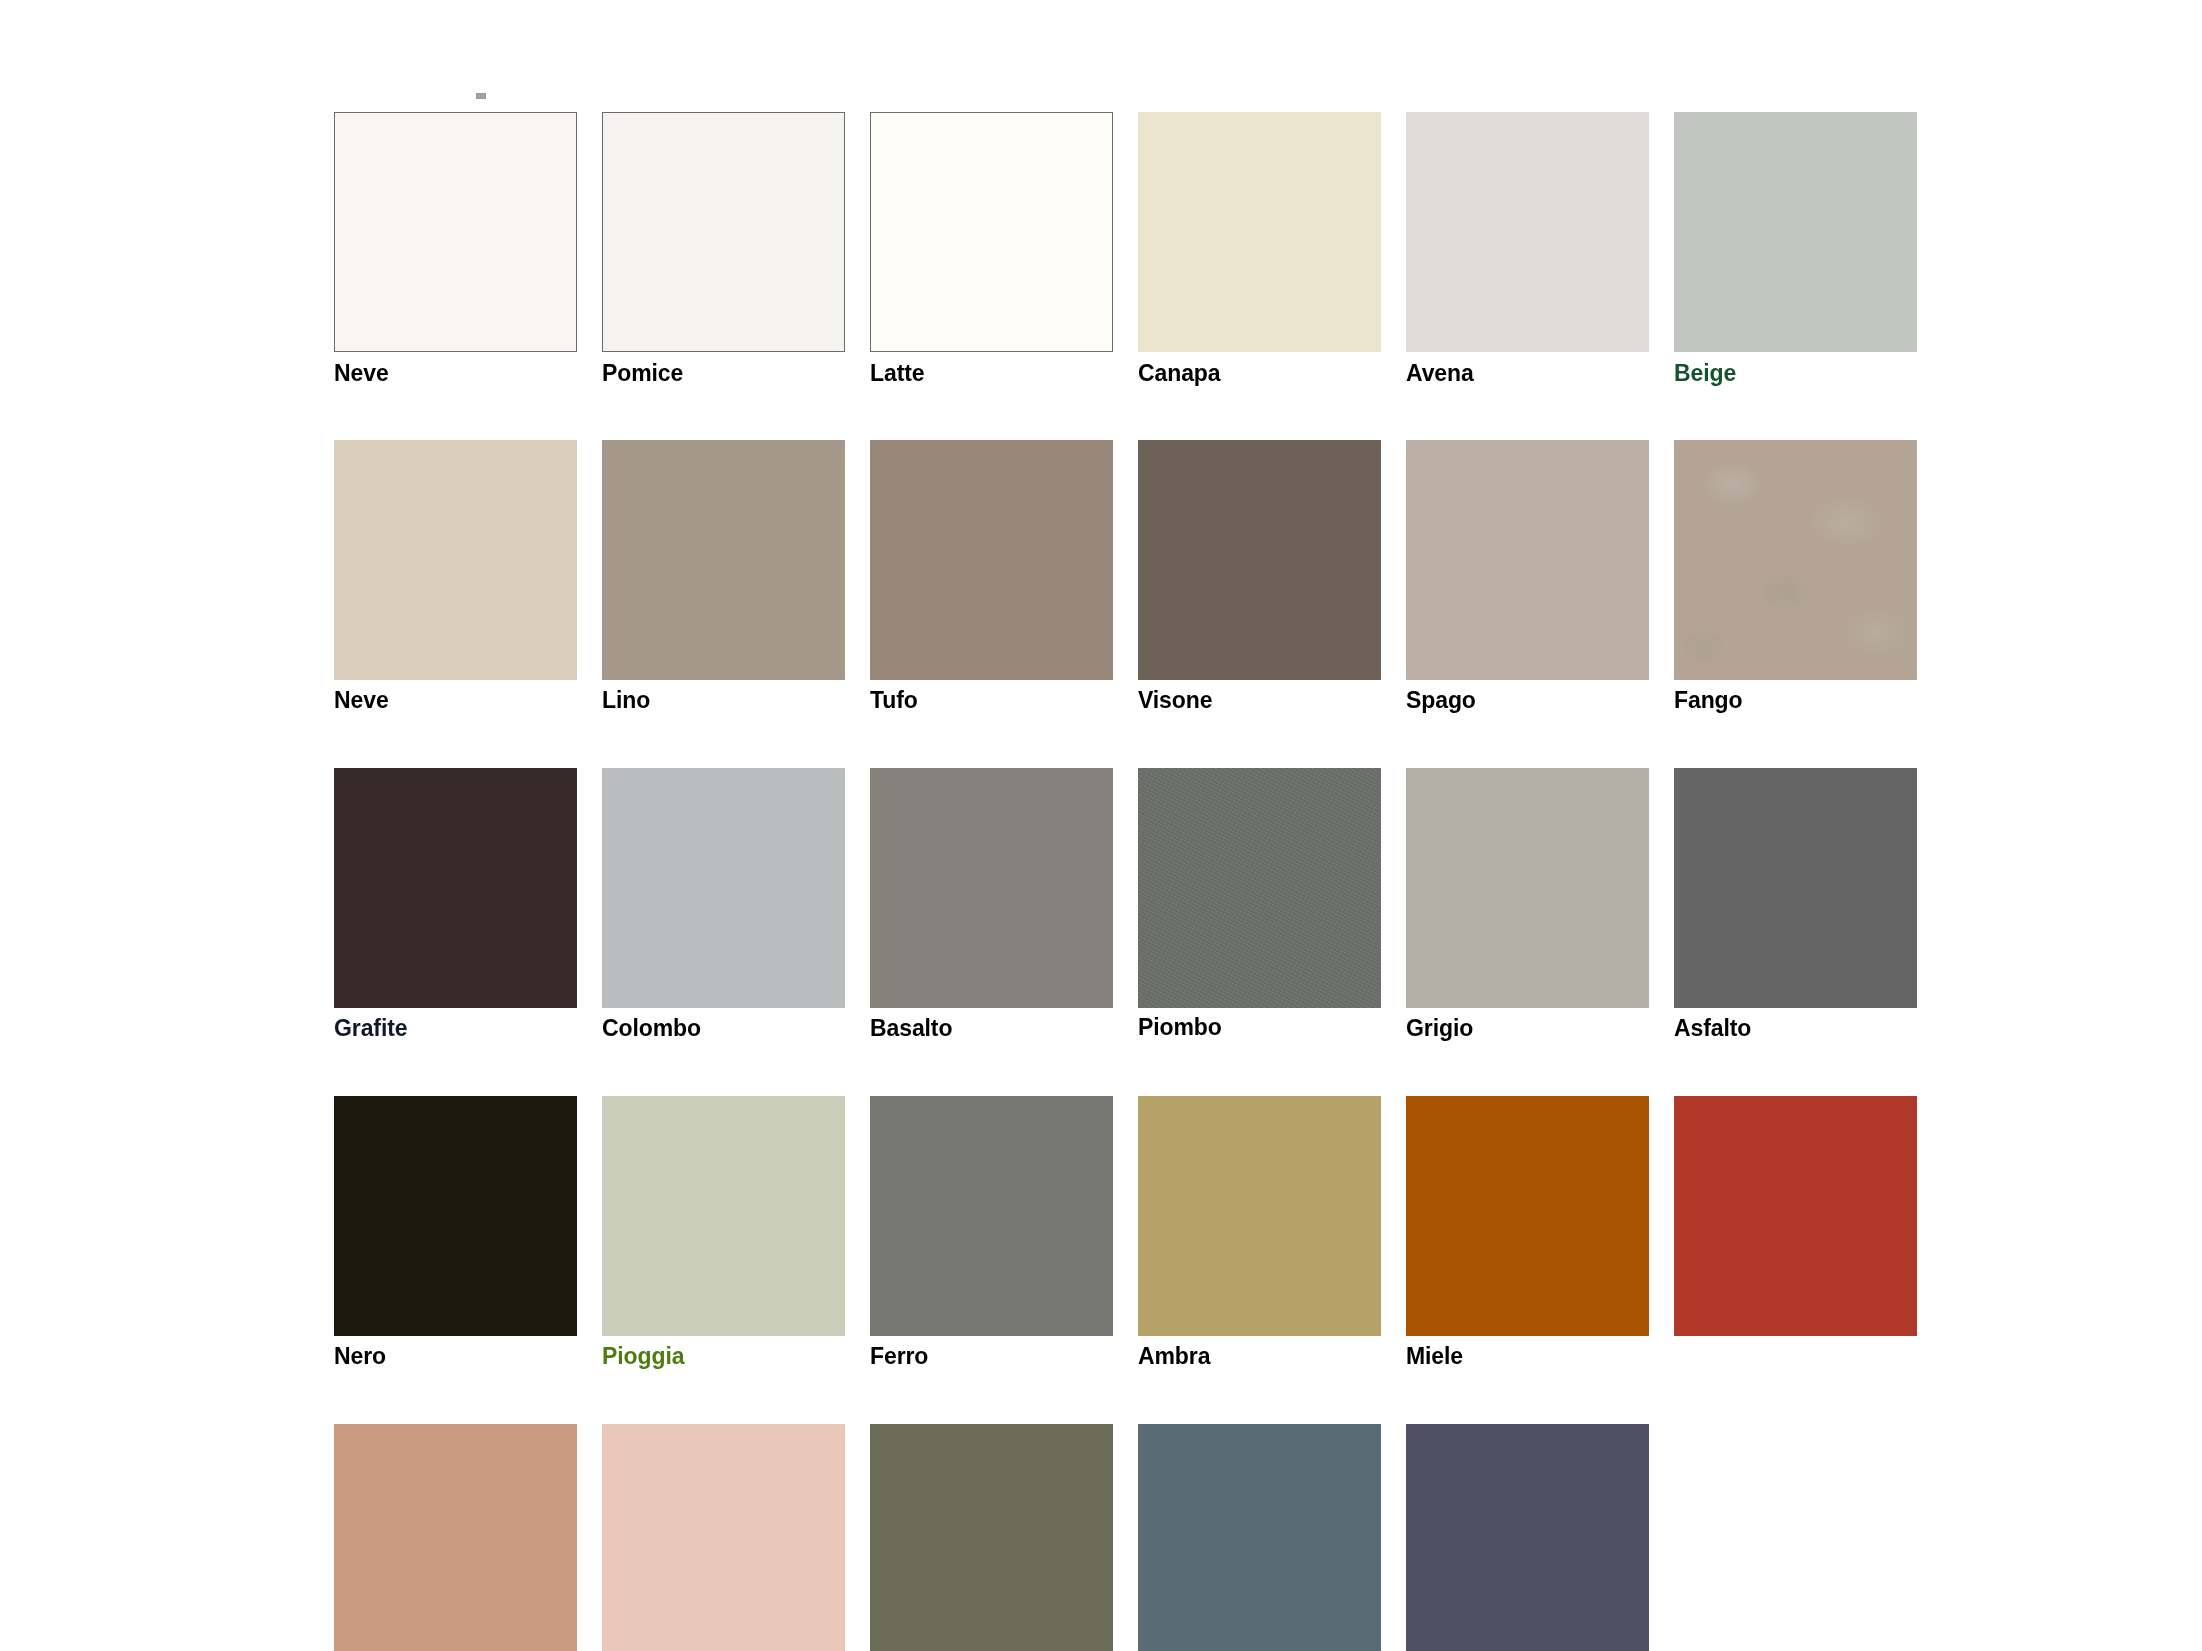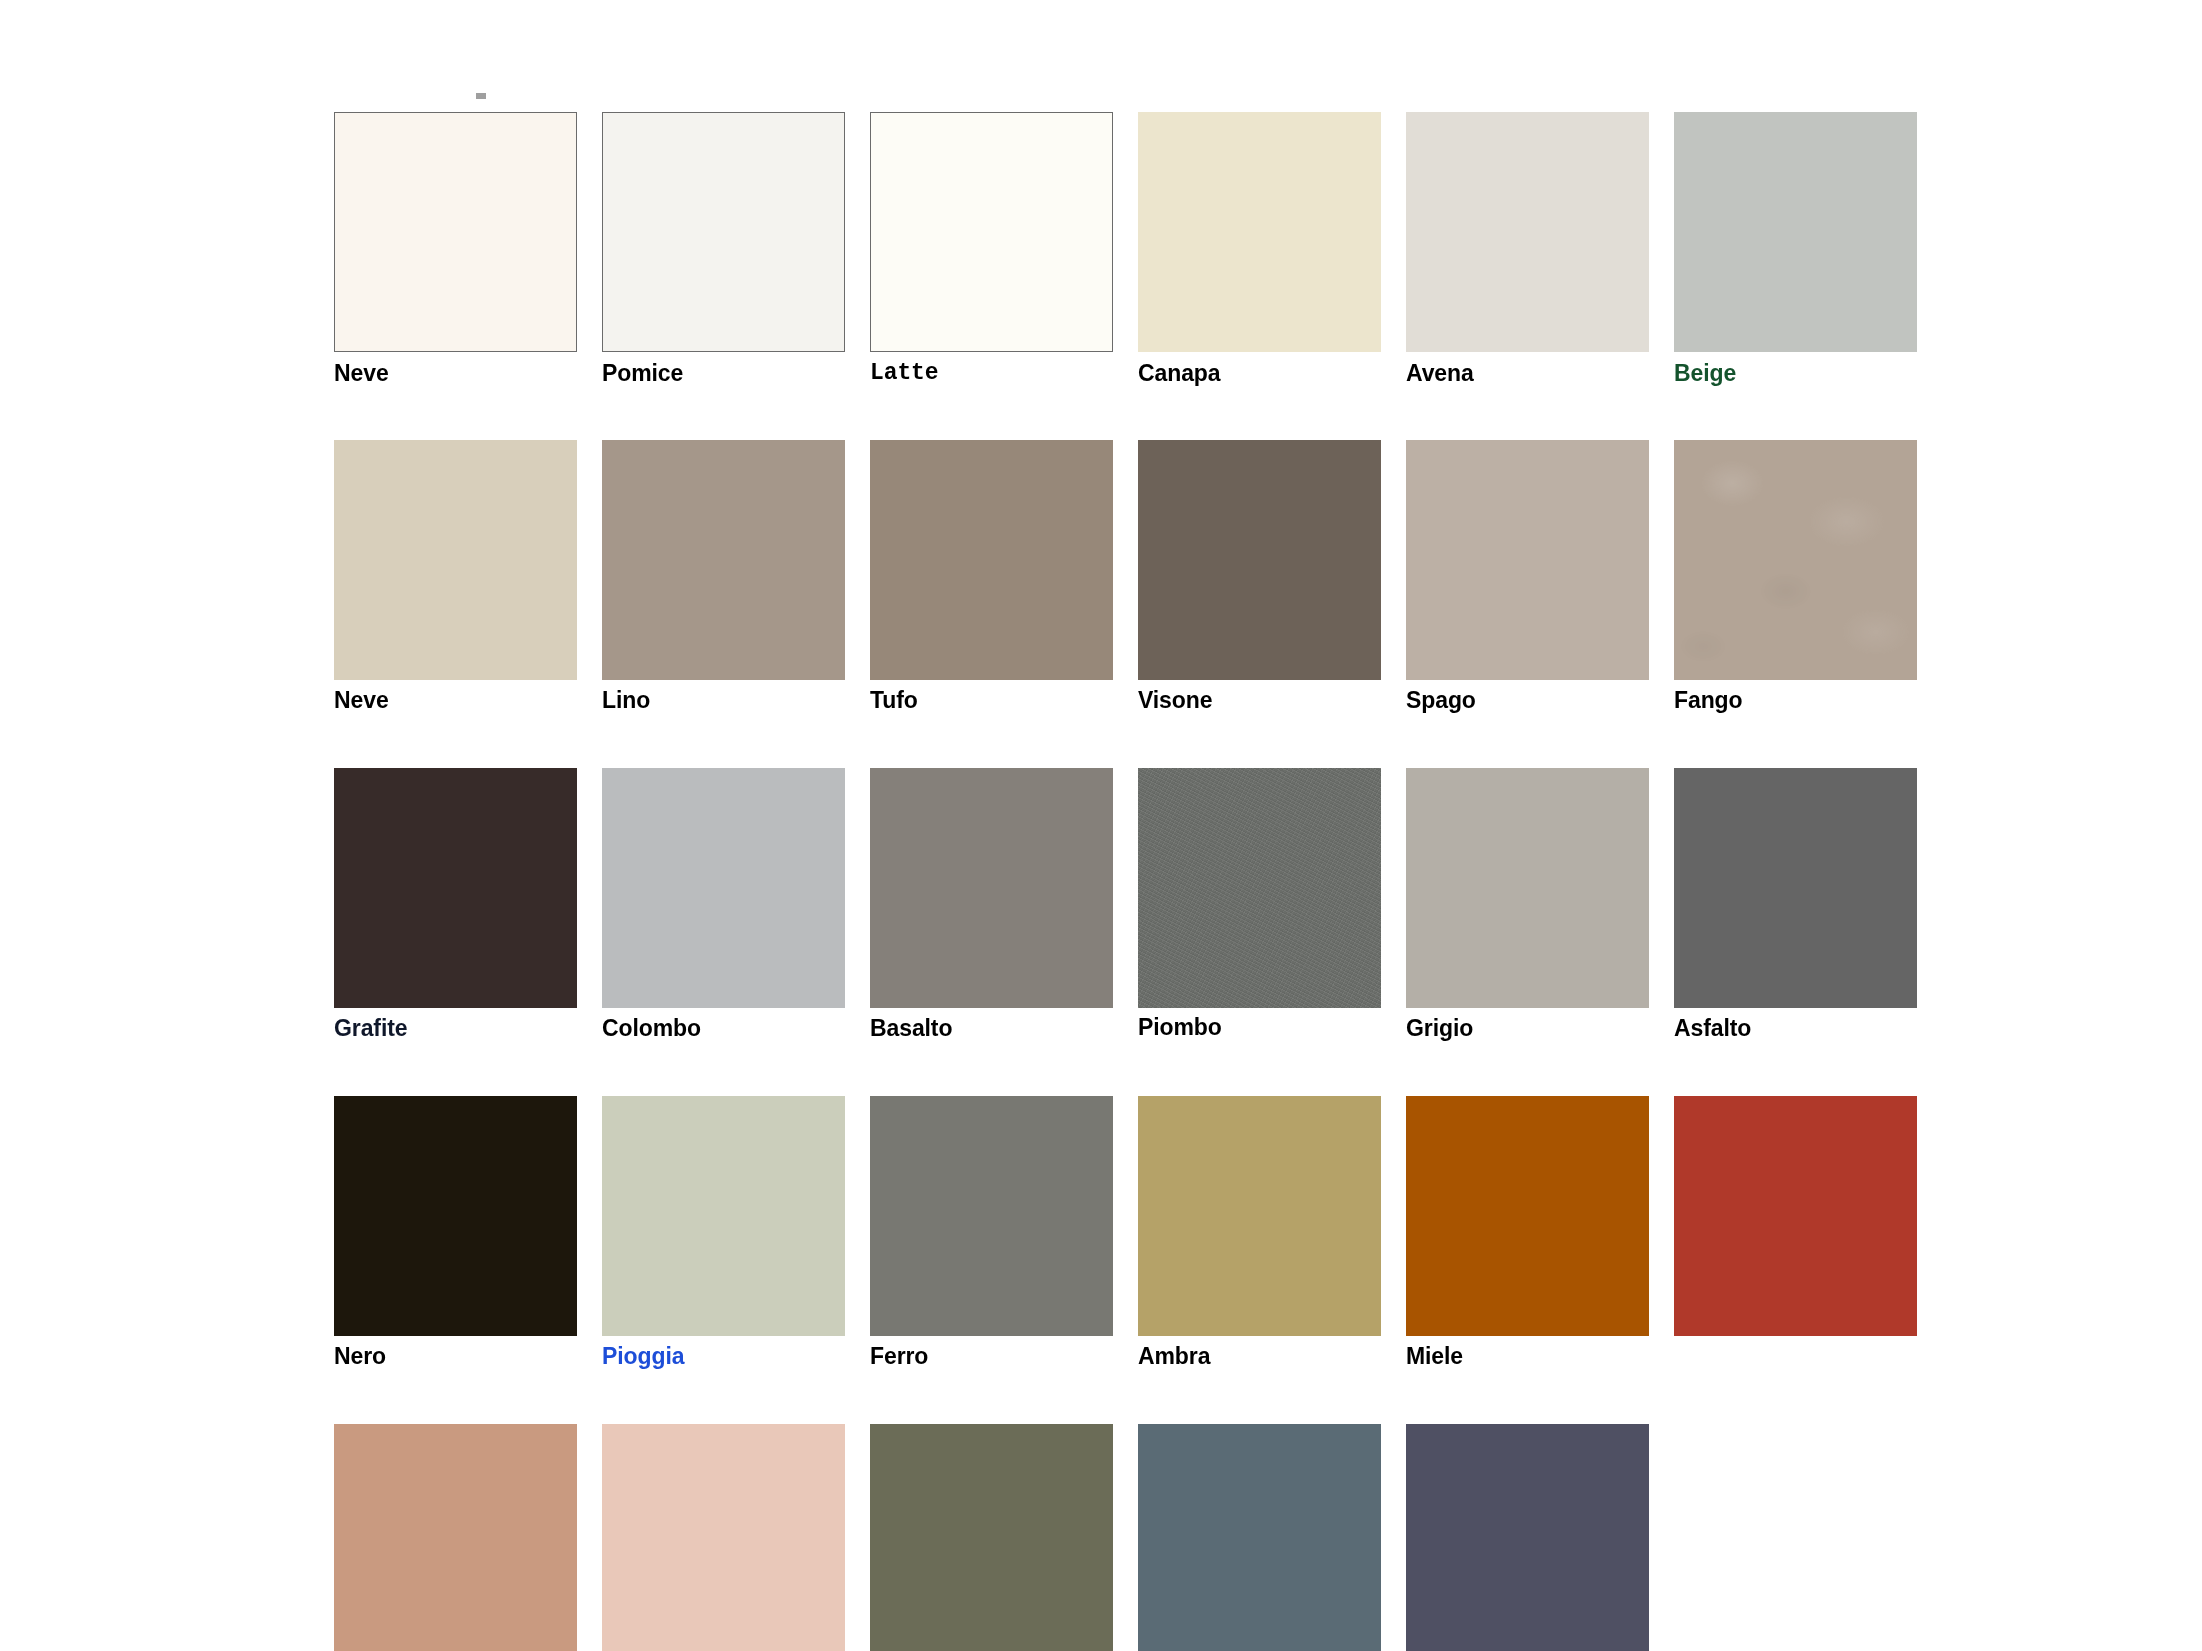--- a/index.html
+++ b/index.html
@@ -113,21 +113,21 @@
       <div class="swatch-cell">
         <div class="swatch-chip bordered" style="background-color: rgb(250, 245, 238); border-color: rgb(107, 107, 107);"></div>
         <span class="swatch-label" style="color: rgb(0, 0, 0);">Neve</span>
       </div>
       <div class="swatch-cell">
         <div class="swatch-chip bordered" style="background-color: rgb(244, 243, 239); border-color: rgb(107, 107, 107);"></div>
         <span class="swatch-label" style="color: rgb(0, 0, 0);">Pomice</span>
       </div>
       <div class="swatch-cell">
         <div class="swatch-chip bordered" style="background-color: rgb(253, 252, 246); border-color: rgb(107, 107, 107);"></div>
-        <span class="swatch-label" style="color: rgb(0, 0, 0); font-family: Liberation Mono, monospace;">Latte</span>
+        <span class="swatch-label" style="color: rgb(0, 0, 0);">Latte</span>
       </div>
       <div class="swatch-cell">
         <div class="swatch-chip" style="background-color: rgb(236, 229, 205);"></div>
         <span class="swatch-label" style="color: rgb(0, 0, 0);">Canapa</span>
       </div>
       <div class="swatch-cell">
         <div class="swatch-chip" style="background-color: rgb(225, 221, 214);"></div>
         <span class="swatch-label" style="color: rgb(0, 0, 0);">Avena</span>
       </div>
       <div class="swatch-cell">
@@ -181,21 +181,21 @@
       <div class="swatch-cell">
         <div class="swatch-chip" style="background-color: rgb(101, 101, 101);"></div>
         <span class="swatch-label" style="color: rgb(0, 0, 0);">Asfalto</span>
       </div>
       <div class="swatch-cell">
         <div class="swatch-chip" style="background-color: rgb(29, 23, 12);"></div>
         <span class="swatch-label" style="color: rgb(0, 0, 0);">Nero</span>
       </div>
       <div class="swatch-cell">
         <div class="swatch-chip" style="background-color: rgb(203, 206, 187);"></div>
-        <span class="swatch-label" style="color: #1d4ed8;">Pioggia</span>
+        <span class="swatch-label" style="color: #4d7c0f;">Pioggia</span>
       </div>
       <div class="swatch-cell">
         <div class="swatch-chip" style="background-color: rgb(120, 120, 114);"></div>
         <span class="swatch-label" style="color: rgb(0, 0, 0);">Ferro</span>
       </div>
       <div class="swatch-cell">
         <div class="swatch-chip" style="background-color: rgb(181, 162, 104);"></div>
         <span class="swatch-label" style="color: rgb(0, 0, 0);">Ambra</span>
       </div>
       <div class="swatch-cell">

